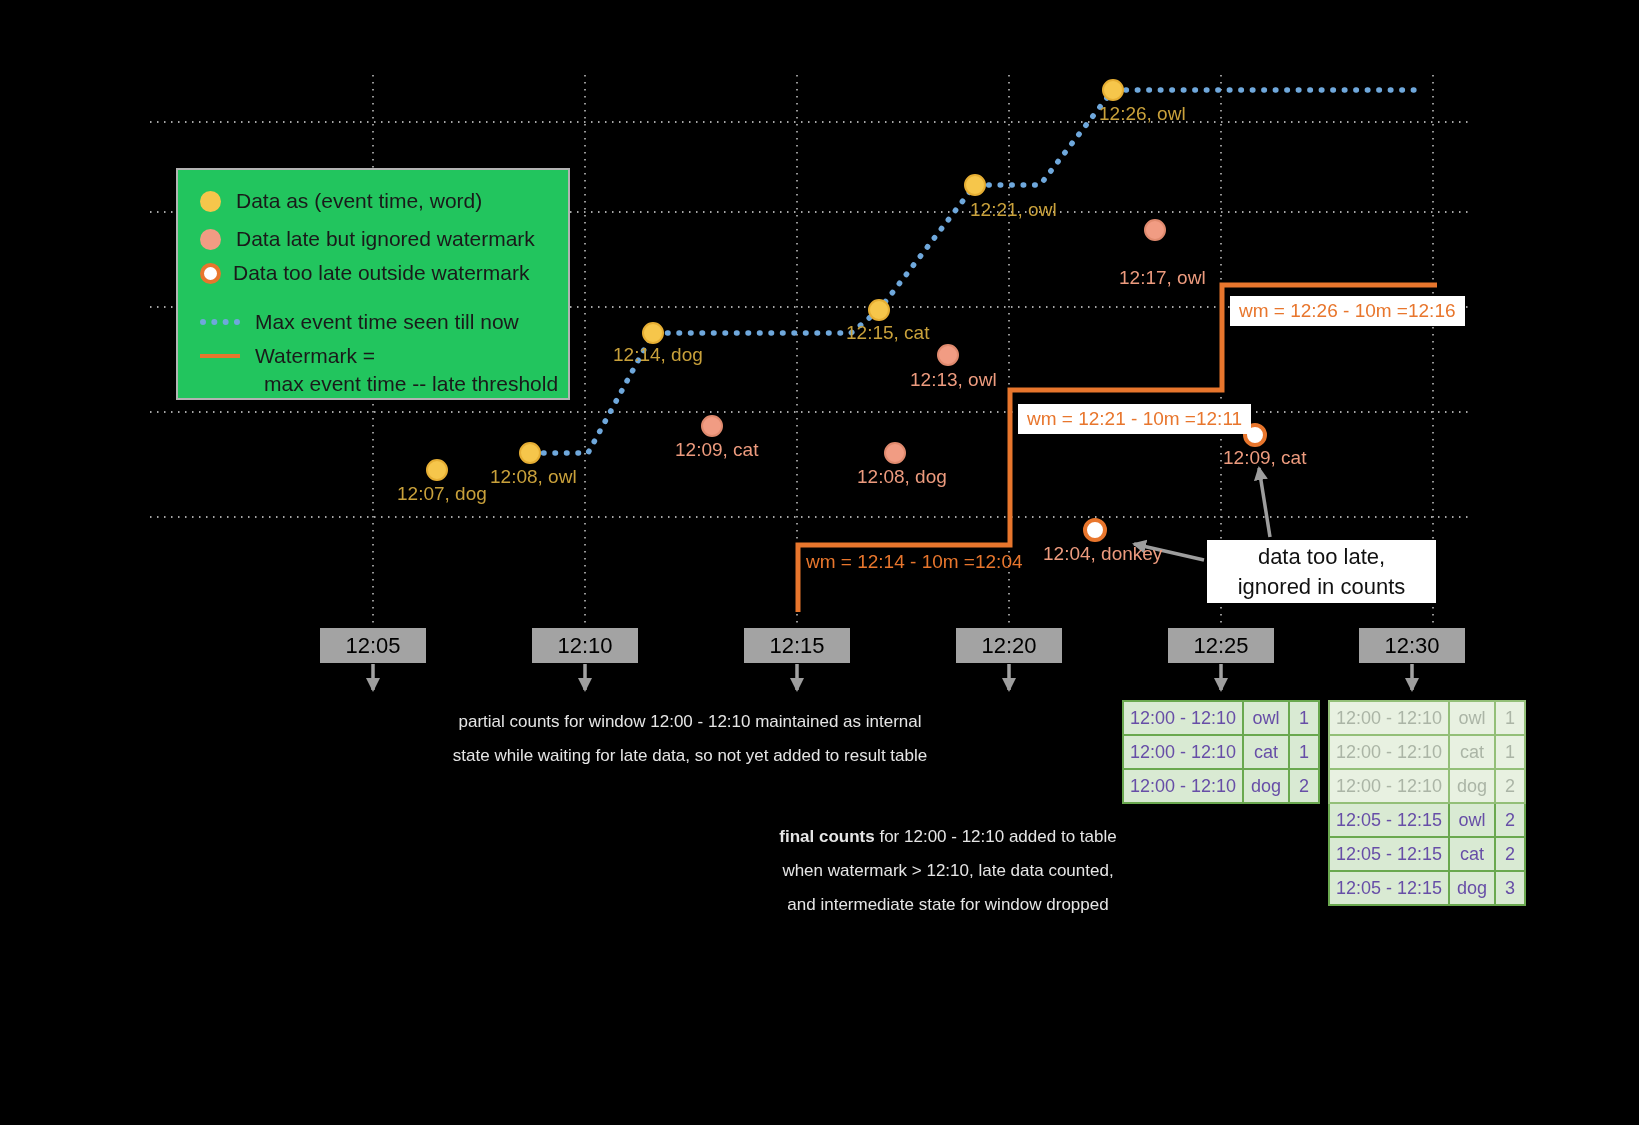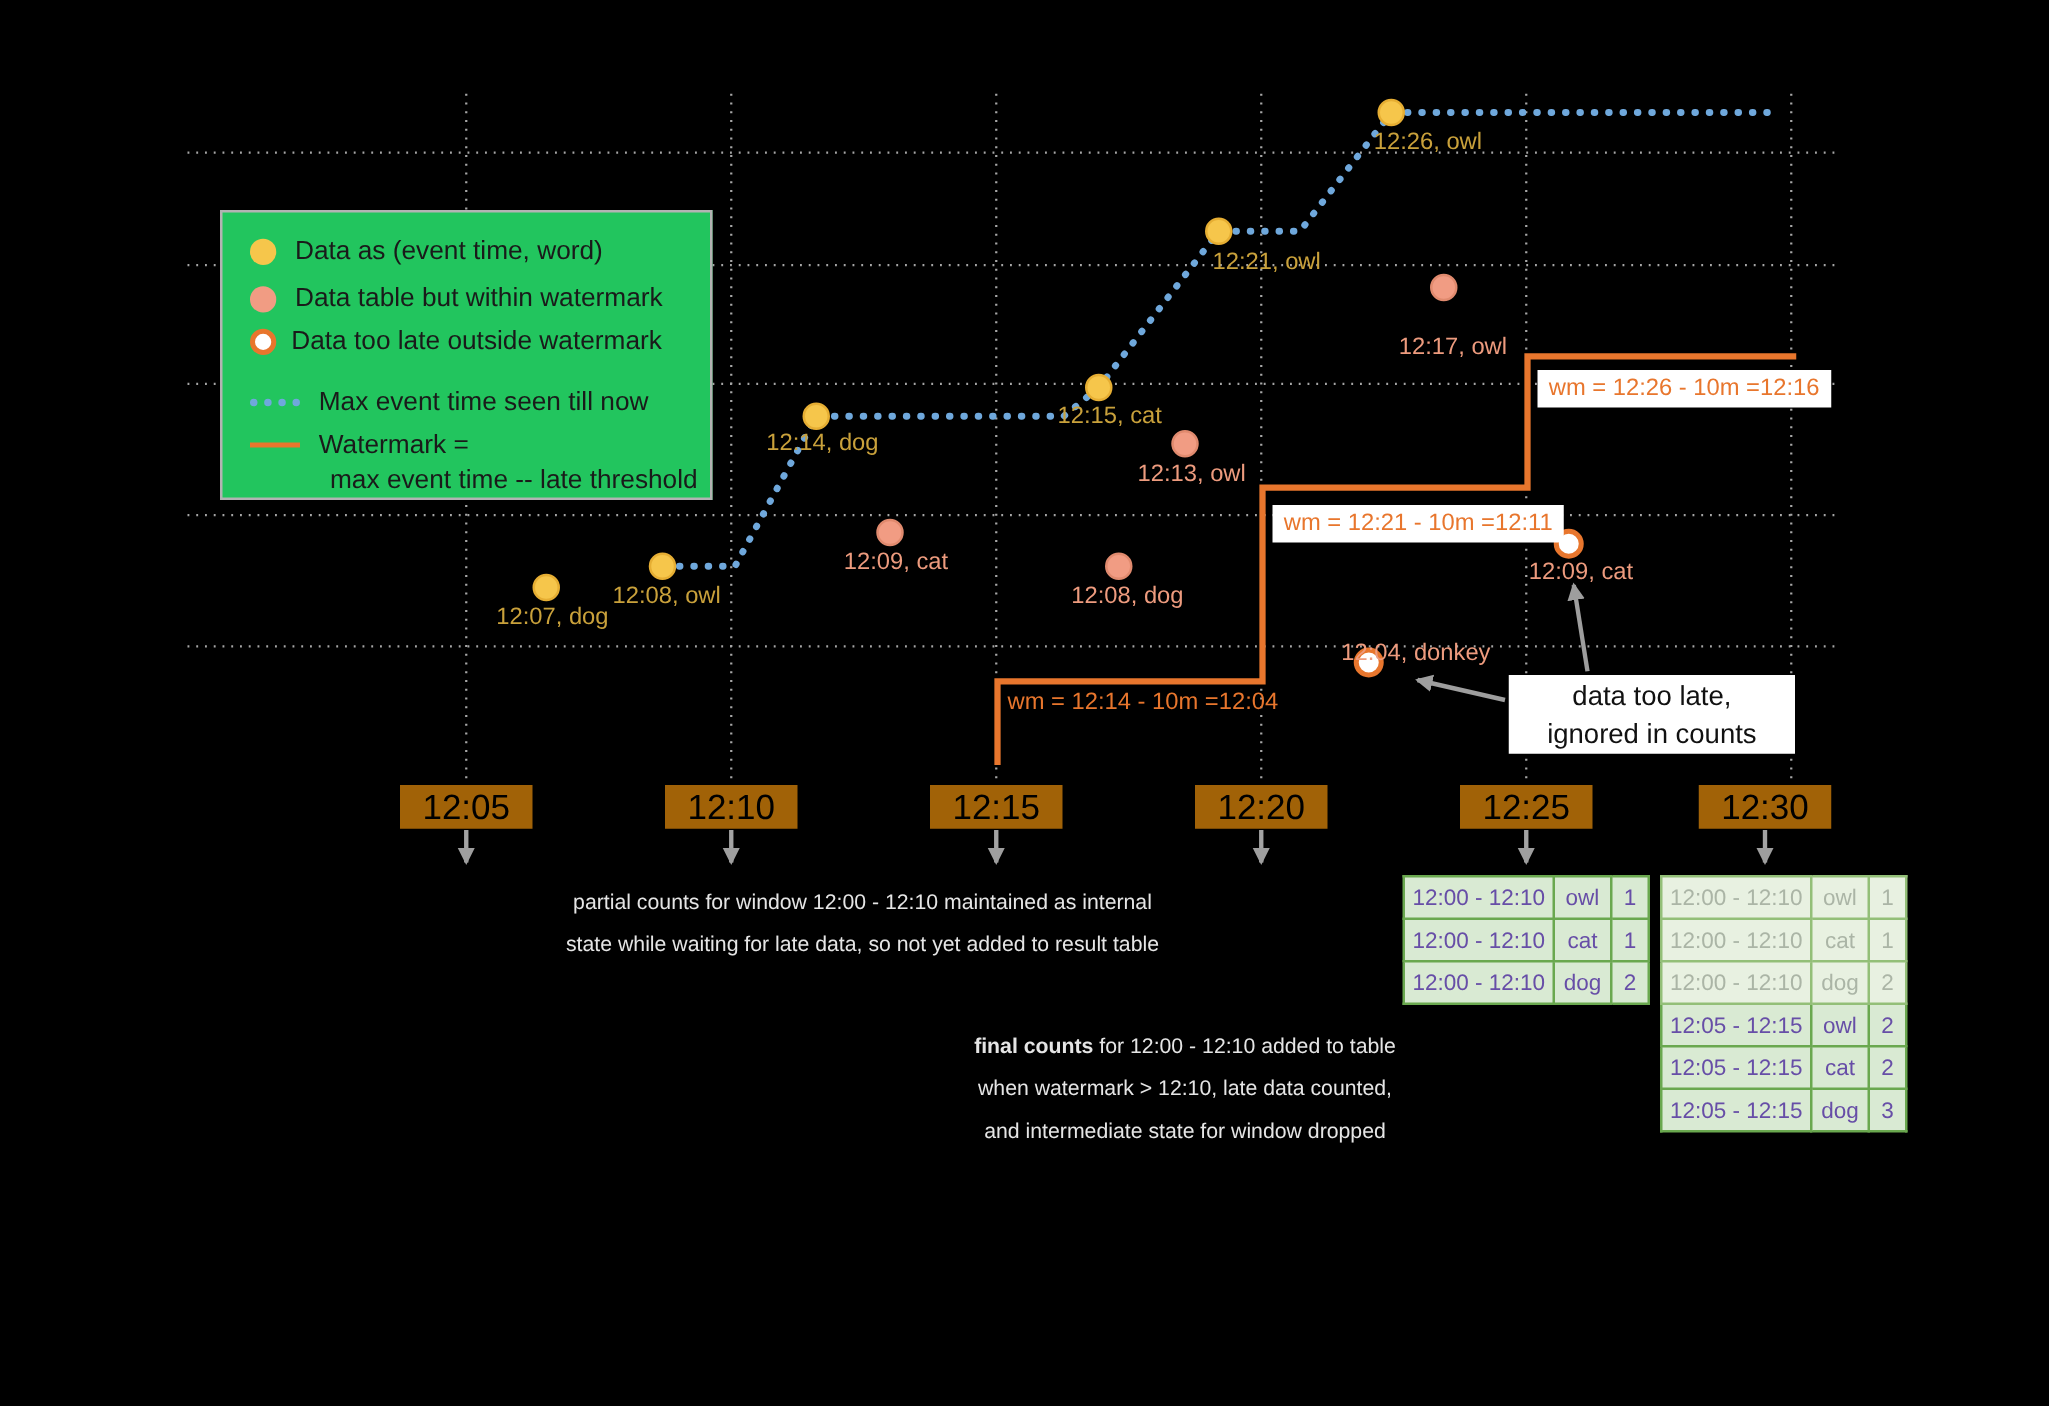--- a/index.html
+++ b/index.html
@@ -21,22 +21,22 @@
           border:2px solid #b3b3b3;box-sizing:border-box;color:#1a1a1a;font-size:21px;}
   .leg-row{position:absolute;left:22px;display:flex;align-items:center;gap:15px;height:28px;}
   .leg-dot{width:21px;height:21px;border-radius:50%;flex:0 0 auto;box-sizing:border-box;}
   .leg-dot.on{background:#F6C64B;}
   .leg-dot.late{background:#F19C83;}
   .leg-dot.toolate{background:#fff;border:4px solid #E8762D;}
   .leg-line-blue{width:40px;height:0;border-top:6px dotted #6FA8DC;flex:0 0 auto;}
   .leg-line-orange{width:40px;height:0;border-top:4px solid #E8762D;flex:0 0 auto;}
 
   
-  .tick{position:absolute;top:628px;width:106px;height:35px;background:#a16207;color:#000;
-        font-size:28px;text-align:center;line-height:35px;transform:translateX(-50%);}
+  .tick{position:absolute;top:628px;width:106px;height:35px;background:#a3a3a3;color:#000;
+        font-size:22px;text-align:center;line-height:35px;transform:translateX(-50%);}
 
   
   .wm-label{position:absolute;color:#E8762D;font-size:19px;white-space:nowrap;}
   .wm-box{background:#fff;padding:4px 9px;}
 
   
   .red-note{position:absolute;color:#e5e5e5;font-size:17px;line-height:34px;text-align:center;}
   .red-note .emph{font-weight:bold;}
 
   
@@ -97,21 +97,21 @@
     </g>
   </svg>
 
   <div class="legend">
     <div class="leg-row" style="top:17px;">
       <span class="leg-dot on"></span>
       <span>Data as (event time, word)</span>
     </div>
     <div class="leg-row" style="top:55px;">
       <span class="leg-dot late"></span>
-      <span>Data table but within watermark</span>
+      <span>Data late but ignored watermark</span>
     </div>
     <div class="leg-row" style="top:89px;gap:12px;">
       <span class="leg-dot toolate"></span>
       <span>Data too late outside watermark</span>
     </div>
     <div class="leg-row" style="top:138px;">
       <span class="leg-line-blue"></span>
       <span>Max event time seen till now</span>
     </div>
     <div class="leg-row" style="top:172px;">
@@ -139,21 +139,21 @@
   <div class="pt late" style="left:712px;top:426px;"></div>
   <div class="pt-label lbl-late" style="left:675px;top:439px;">12:09, cat</div>
   <div class="pt late" style="left:895px;top:453px;"></div>
   <div class="pt-label lbl-late" style="left:857px;top:466px;">12:08, dog</div>
   <div class="pt late" style="left:948px;top:355px;"></div>
   <div class="pt-label lbl-late" style="left:910px;top:369px;">12:13, owl</div>
   <div class="pt late" style="left:1155px;top:230px;"></div>
   <div class="pt-label lbl-late" style="left:1119px;top:267px;">12:17, owl</div>
 
   <div class="pt toolate" style="left:1095px;top:530px;"></div>
-  <div class="pt-label lbl-late" style="left:1043px;top:512px;margin-left:30px;">12:04, donkey</div>
+  <div class="pt-label lbl-late" style="left:1043px;top:543px;">12:04, donkey</div>
   <div class="pt toolate" style="left:1255px;top:435px;"></div>
   <div class="pt-label lbl-late" style="left:1223px;top:447px;">12:09, cat</div>
 
   <div class="wm-label" style="left:806px;top:551px;">wm = 12:14 - 10m =12:04</div>
   <div class="wm-label wm-box" style="left:1018px;top:404px;">wm = 12:21 - 10m =12:11</div>
   <div class="wm-label wm-box" style="left:1230px;top:296px;">wm = 12:26 - 10m =12:16</div>
 
   <div class="tick" style="left:373px;">12:05</div>
   <div class="tick" style="left:585px;">12:10</div>
   <div class="tick" style="left:797px;">12:15</div>

